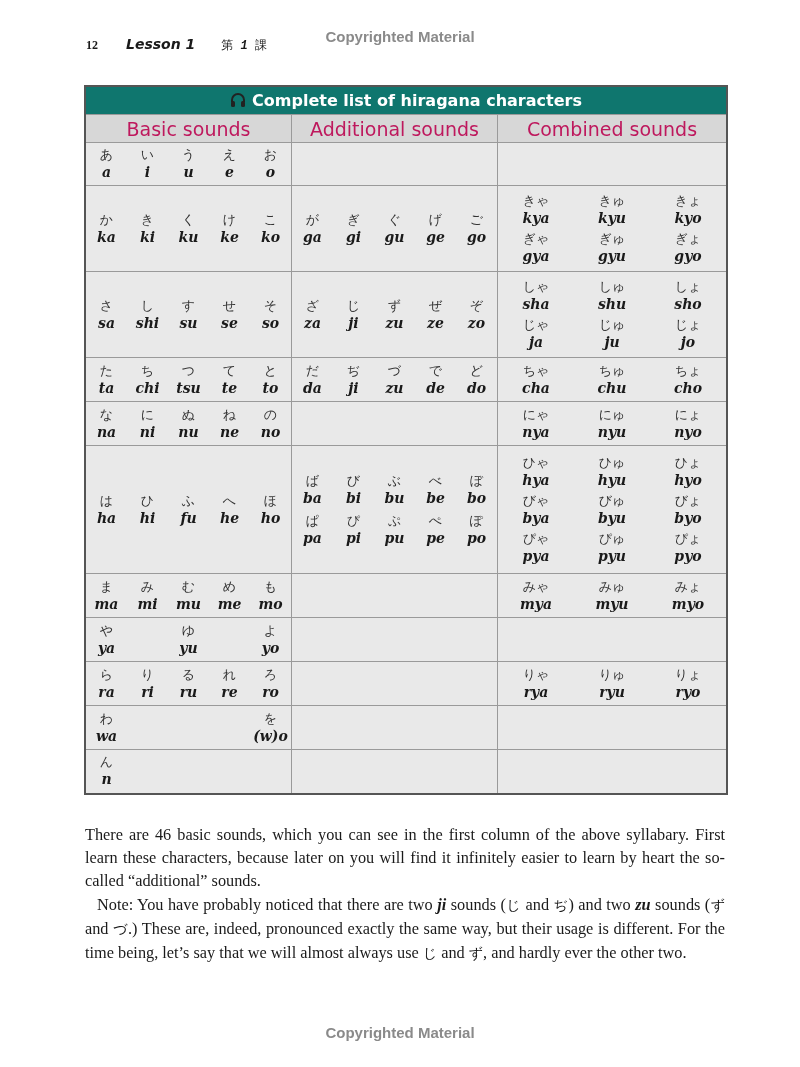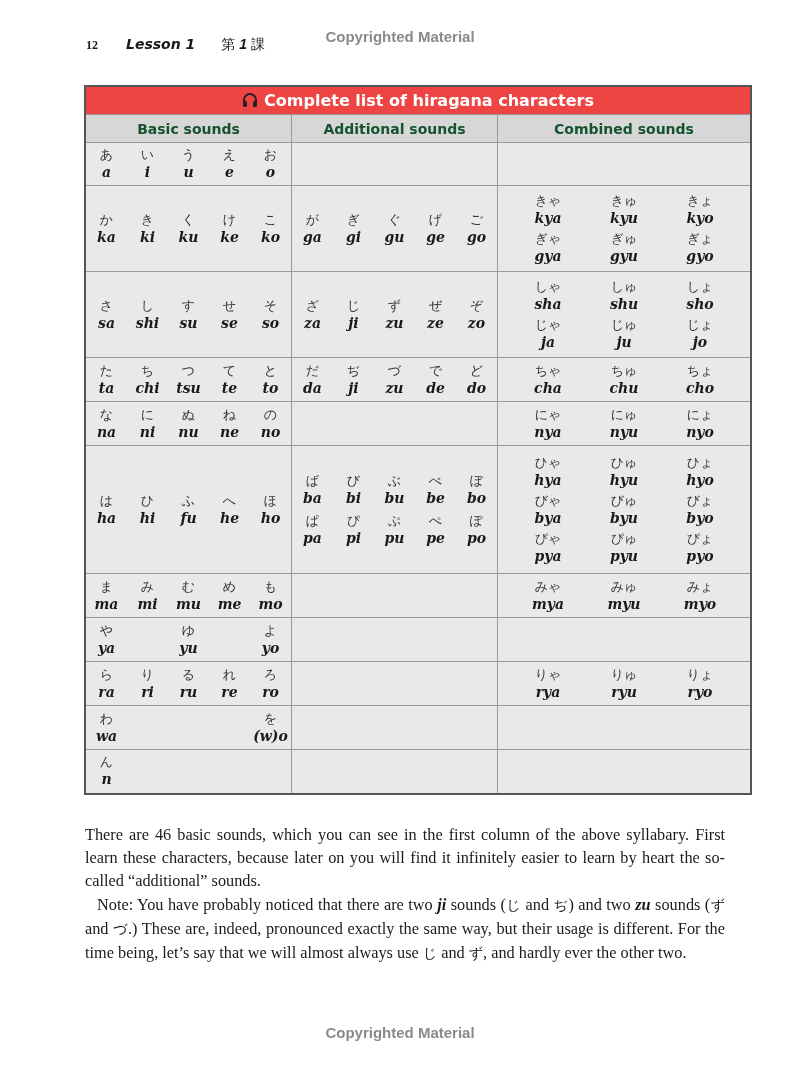--- a/index.html
+++ b/index.html
@@ -1,36 +1,36 @@
 <!DOCTYPE html>
 <html><head>
 <meta charset="utf-8">
 <style>
   html,body{margin:0;padding:0;background:#fff;}
   body{width:800px;height:1067px;position:relative;overflow:hidden;font-family:"DejaVu Serif",serif;color:#1a1a1a;}
   .copyright{position:absolute;left:0;width:800px;text-align:center;font-family:"Liberation Sans",sans-serif;font-weight:bold;font-size:15px;color:#8a8a8a;}
   .runhead{position:absolute;top:36px;left:86px;font-size:15px;display:flex;gap:0;align-items:baseline;}
   .runhead .pg{font-family:"Liberation Serif",serif;font-weight:bold;font-size:12px;width:40px;}
   .runhead .lesson{font-family:"DejaVu Sans",sans-serif;font-weight:bold;font-style:italic;font-size:14px;margin-right:26px;}
-  .runhead .jp{font-family:Liberation Sans, sans-serif;font-size:14px;}
+  .runhead .jp{font-family:Liberation Mono, monospace;font-size:12px;}
   .runhead .jp i{font-weight:bold;}
   table.kana{position:absolute;left:84px;top:85px;width:641px;border-collapse:collapse;border:2px solid #555;background:#e9e9e9;}
   table.kana td,table.kana th{border:1px solid #9a9a9a;padding:0;vertical-align:middle;}
-  .title-row th{background:#ef4444;color:#fff;height:27px;font-family:"DejaVu Sans",sans-serif;font-weight:bold;font-size:16px;border-bottom:2px solid #666;}
+  .title-row th{background:#0f766e;color:#fff;height:27px;font-family:"DejaVu Sans",sans-serif;font-weight:bold;font-size:16px;border-bottom:2px solid #666;}
   .title-row .hp{display:inline-block;width:16px;height:16px;vertical-align:-2px;margin-right:6px;}
-  .hdr-row th{background:#d7d7d7;height:27px;font-family:"DejaVu Sans",sans-serif;font-weight:bold;font-size:14px;color:#14532d;border-bottom:2px solid #777;}
+  .hdr-row th{background:#d7d7d7;height:27px;font-family:"DejaVu Sans",sans-serif;font-weight:normal;font-size:19px;color:#be185d;border-bottom:2px solid #777;}
   .c1{width:205px;} .c2{width:205px;} .c3{width:229px;}
   .grid{display:flex;flex-direction:column;justify-content:center;}
   .line{display:flex;}
   .k{display:flex;flex-direction:column;align-items:center;}
   .k .j{font-family:"DejaVu Sans",sans-serif;font-size:13px;line-height:16px;color:#333;}
   .k .r{font-family:"DejaVu Serif",serif;font-style:italic;font-weight:bold;font-size:14px;line-height:18px;}
   .basic .k,.add .k{width:41px;}
   .comb .k{width:76px;}
-  .comb .line{margin:2px 12px;}
+  .comb .line{margin:2px 0;}
   .cell{padding:4px 0;}
   .desc{position:absolute;left:84px;top:822px;width:642px;}
   .desc h2{margin:0 0 4px 0;font-family:"DejaVu Sans",sans-serif;font-weight:bold;font-size:19px;color:#1a1a1a;}
   .desc p{margin:1px;font-family:"Liberation Serif",serif;font-size:16.3px;line-height:23px;text-align:justify;}
   .desc p.note{text-indent:12px;}
   .desc b{font-weight:normal;} .desc i{font-style:italic;font-weight:bold;}
   .desc .kj{font-family:"DejaVu Sans",sans-serif;font-size:14px;}
 </style>
 </head>
 <body>

